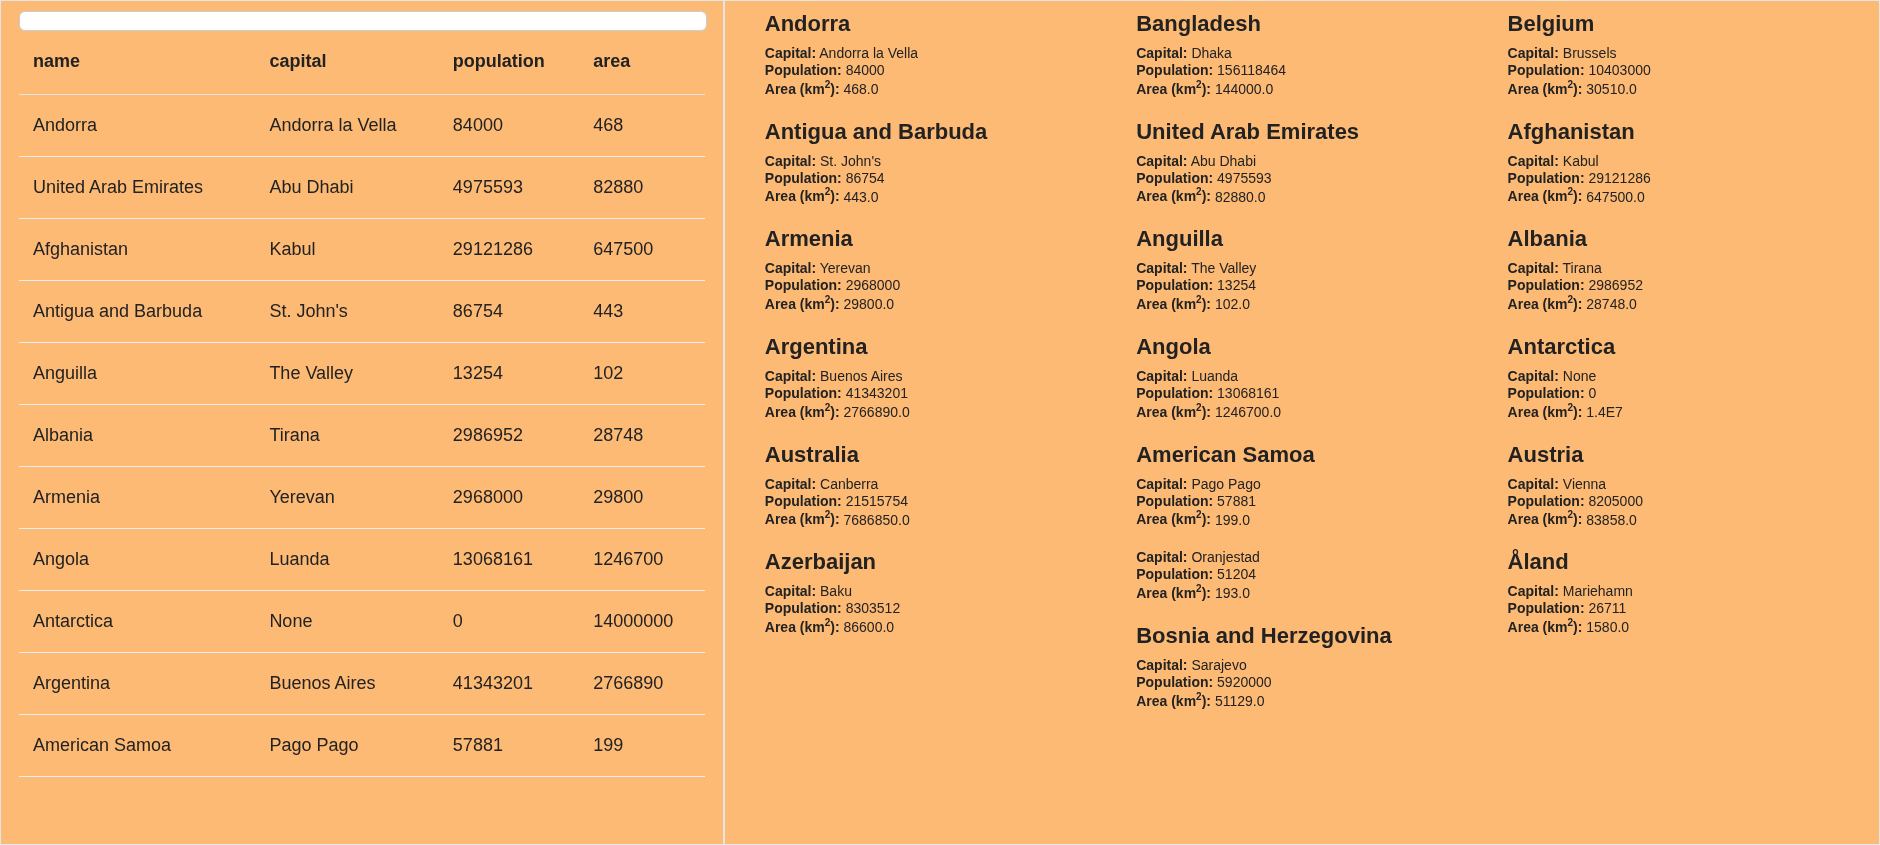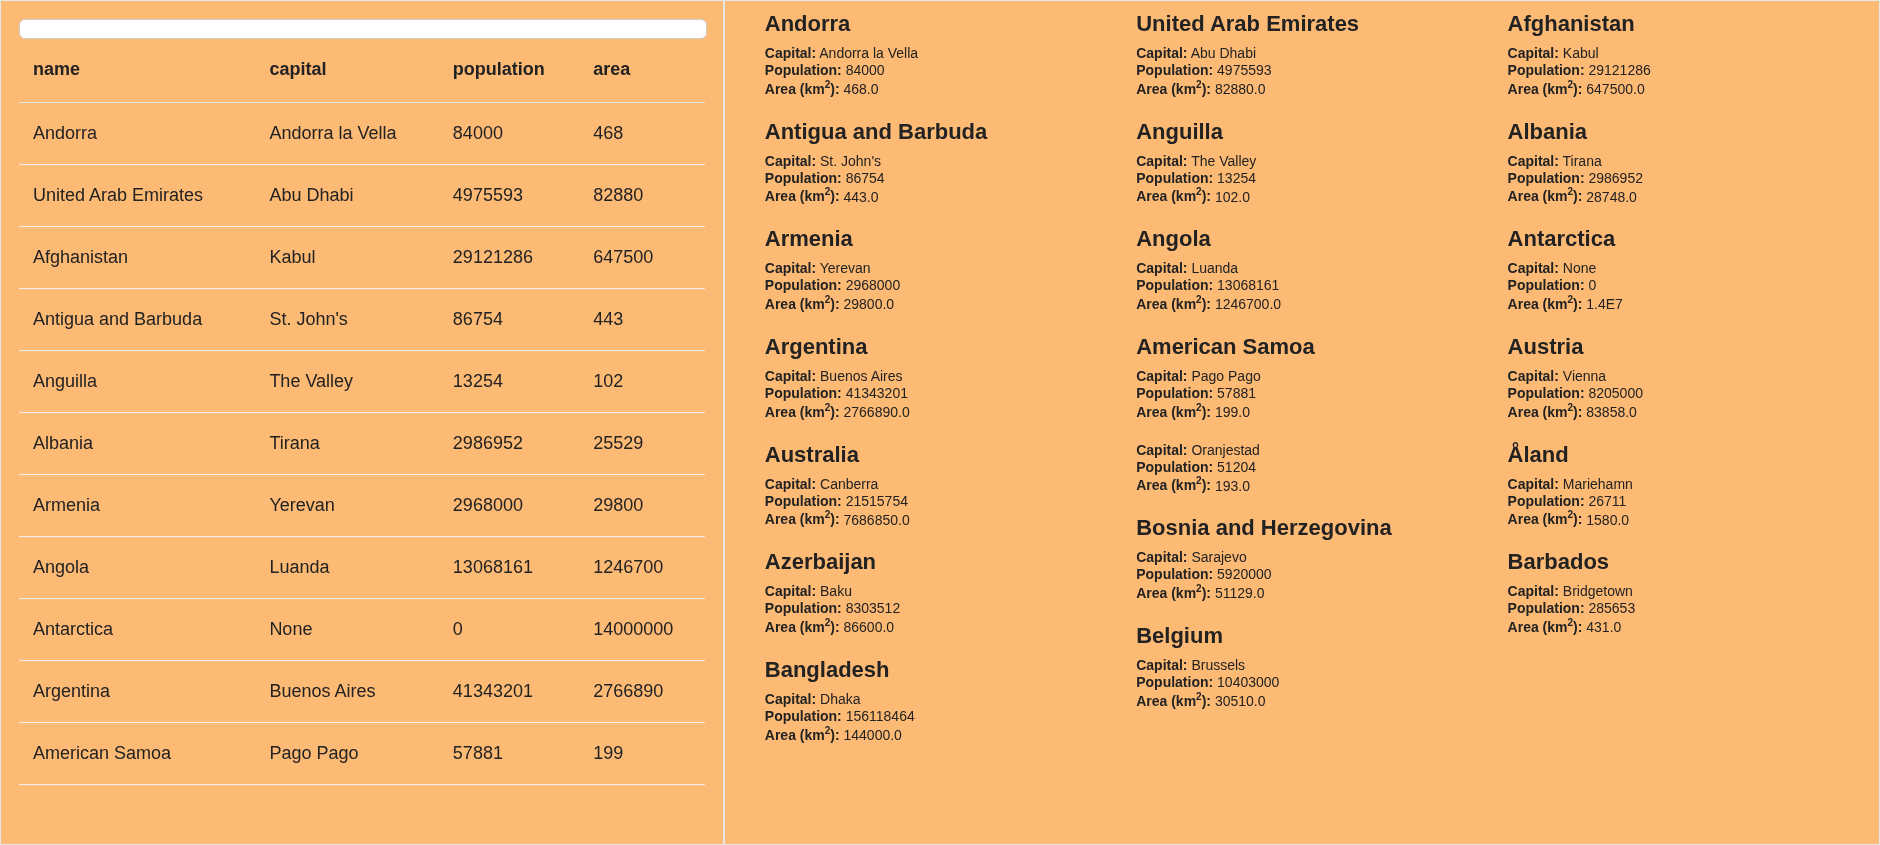--- a/index.html
+++ b/index.html
@@ -17,21 +17,21 @@
   }
   .left-pane, .right-pane {
     height: 100%;
     overflow-y: scroll;
     background: #fdba74;
     border: 1px solid #e5e5e5;
     box-sizing: border-box;
   }
   .left-pane {
     width: 38.5%;
-    padding: 18px 18px 10px 18px;
+    padding: 10px 18px 10px 18px;
   }
   .right-pane {
     width: 61.5%;
     padding: 10px 30px 10px 40px;
   }
 
   
   .search-box {
     width: 100%;
     border: 1px solid #ccc;
@@ -142,21 +142,21 @@
           <tr>
             <td>Anguilla</td>
             <td>The Valley</td>
             <td>13254</td>
             <td>102</td>
           </tr>
           <tr>
             <td>Albania</td>
             <td>Tirana</td>
             <td>2986952</td>
-            <td>25529</td>
+            <td>28748</td>
           </tr>
           <tr>
             <td>Armenia</td>
             <td>Yerevan</td>
             <td>2968000</td>
             <td>29800</td>
           </tr>
           <tr>
             <td>Angola</td>
             <td>Luanda</td>
@@ -293,21 +293,15 @@
           <div class="line"><b>Capital:</b> <span>Vienna</span></div>
           <div class="line"><b>Population:</b> <span>8205000</span></div>
           <div class="line"><b>Area (km<span class="sup">2</span>):</b> <span>83858.0</span></div>
         </div>
         <div class="card">
           <h3>Åland</h3>
           <div class="line"><b>Capital:</b> <span>Mariehamn</span></div>
           <div class="line"><b>Population:</b> <span>26711</span></div>
           <div class="line"><b>Area (km<span class="sup">2</span>):</b> <span>1580.0</span></div>
         </div>
-        <div class="card">
-          <h3>Barbados</h3>
-          <div class="line"><b>Capital:</b> <span>Bridgetown</span></div>
-          <div class="line"><b>Population:</b> <span>285653</span></div>
-          <div class="line"><b>Area (km<span class="sup">2</span>):</b> <span>431.0</span></div>
-        </div>
       </div>
   </div>
 </div>
 
 </body></html>

